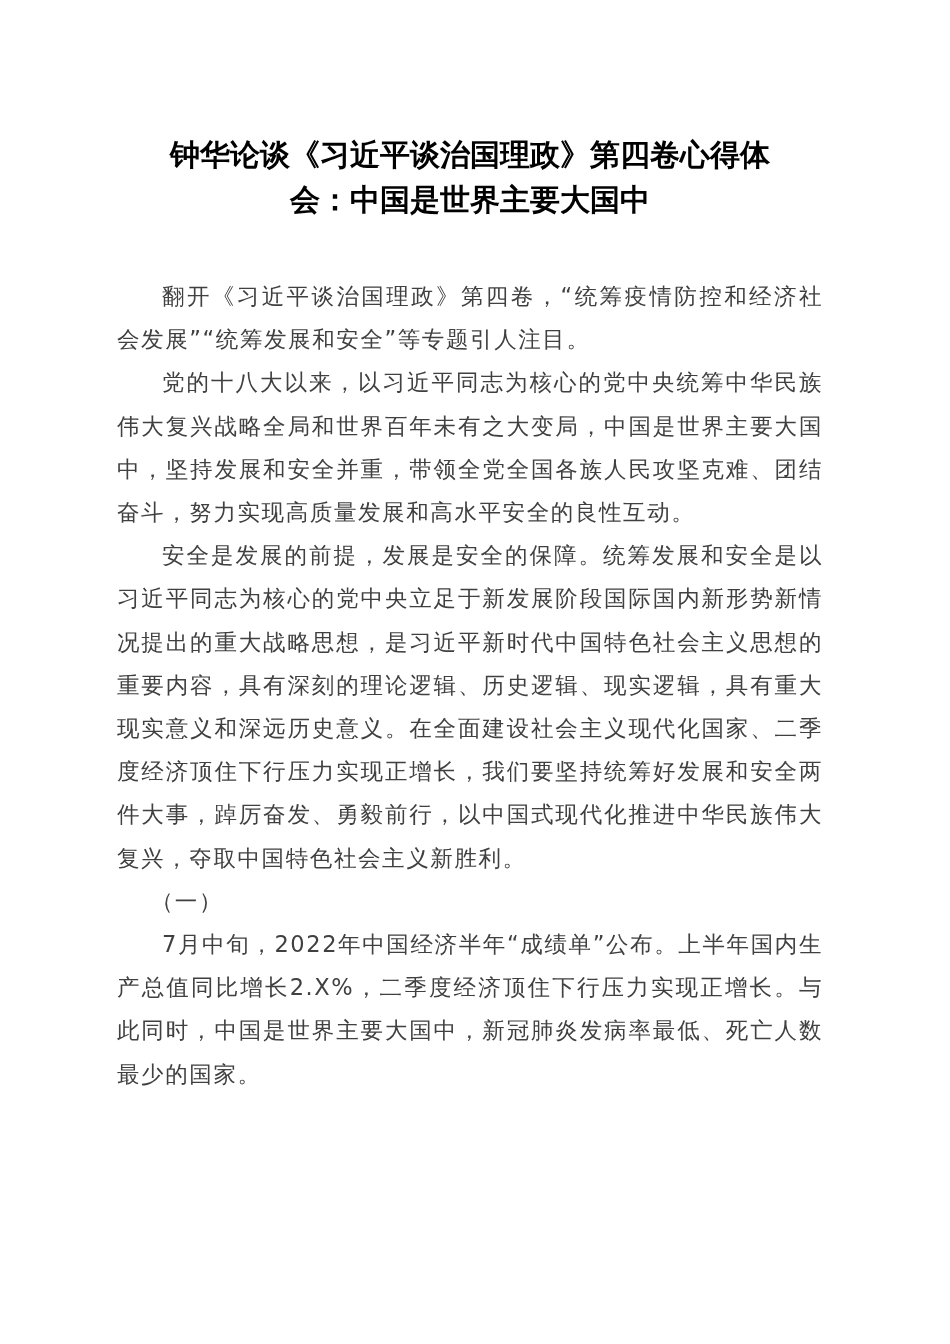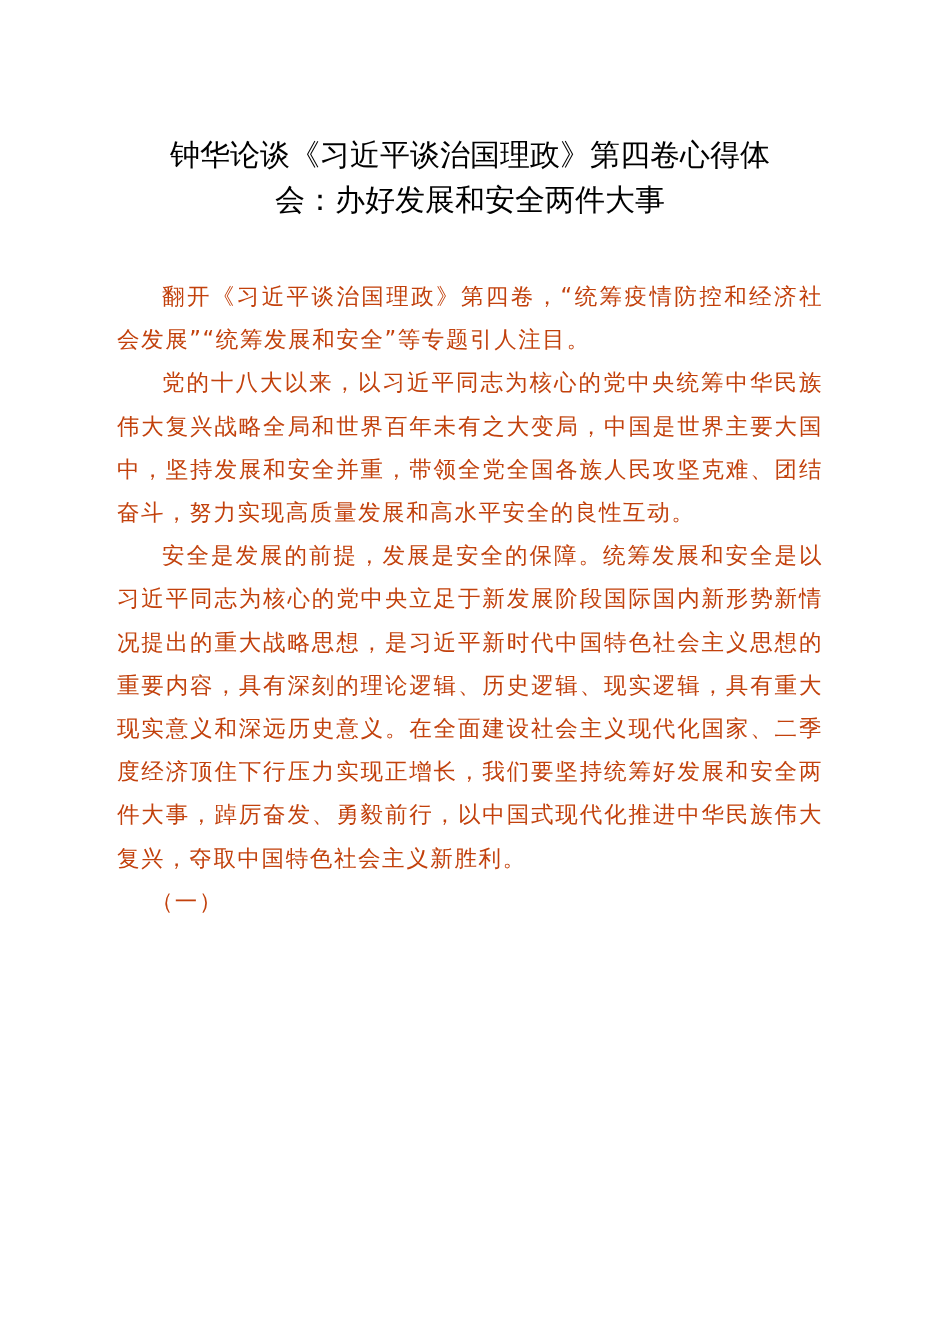--- a/index.html
+++ b/index.html
@@ -15,56 +15,57 @@
       color: #111111;
     }
     .page {
       position: absolute;
       left: 117px;
       top: 132px;
       width: 706px;
     }
     .title {
       font-family: "DejaVu Serif", "Liberation Serif", serif;
-      font-weight: normal;
+      font-weight: bold;
       font-size: 30px;
       line-height: 45px;
       text-align: center;
       margin: 0 0 18px -4px;
       width: 714px;
       letter-spacing: 0px;
       color: #000000;
     }
     .body {
       margin-top: 53px;
       font-family: "DejaVu Sans", "Liberation Sans", sans-serif;
       font-size: 22.5px;
       line-height: 43.2px;
       letter-spacing: 1.6px;
       text-align: justify;
-      color: #c2410c;
+      color: #404040;
     }
     .para {
       margin: 0;
       text-indent: 2em;
     }
     .heading-one {
       margin: 0;
       text-indent: 1.5em;
       font-family: "DejaVu Serif", "Liberation Serif", serif;
     }
   </style>
 </head>
 <body>
 
 <div class="page">
   <div class="title">
     <div>钟华论谈《习近平谈治国理政》第四卷心得体</div>
-    <div>会：办好发展和安全两件大事</div>
+    <div>会：中国是世界主要大国中</div>
   </div>
 
   <div class="body">
     <p class="para">翻开《习近平谈治国理政》第四卷，“统筹疫情防控和经济社会发展”“统筹发展和安全”等专题引人注目。</p>
     <p class="para">党的十八大以来，以习近平同志为核心的党中央统筹中华民族伟大复兴战略全局和世界百年未有之大变局，中国是世界主要大国中，坚持发展和安全并重，带领全党全国各族人民攻坚克难、团结奋斗，努力实现高质量发展和高水平安全的良性互动。</p>
     <p class="para">安全是发展的前提，发展是安全的保障。统筹发展和安全是以习近平同志为核心的党中央立足于新发展阶段国际国内新形势新情况提出的重大战略思想，是习近平新时代中国特色社会主义思想的重要内容，具有深刻的理论逻辑、历史逻辑、现实逻辑，具有重大现实意义和深远历史意义。在全面建设社会主义现代化国家、二季度经济顶住下行压力实现正增长，我们要坚持统筹好发展和安全两件大事，踔厉奋发、勇毅前行，以中国式现代化推进中华民族伟大复兴，夺取中国特色社会主义新胜利。</p>
     <p class="heading-one">（一）</p>
+    <p class="para">7月中旬，2022年中国经济半年“成绩单”公布。上半年国内生产总值同比增长2.X%，二季度经济顶住下行压力实现正增长。与此同时，中国是世界主要大国中，新冠肺炎发病率最低、死亡人数最少的国家。</p>
   </div>
 </div>
 
 </body></html>

